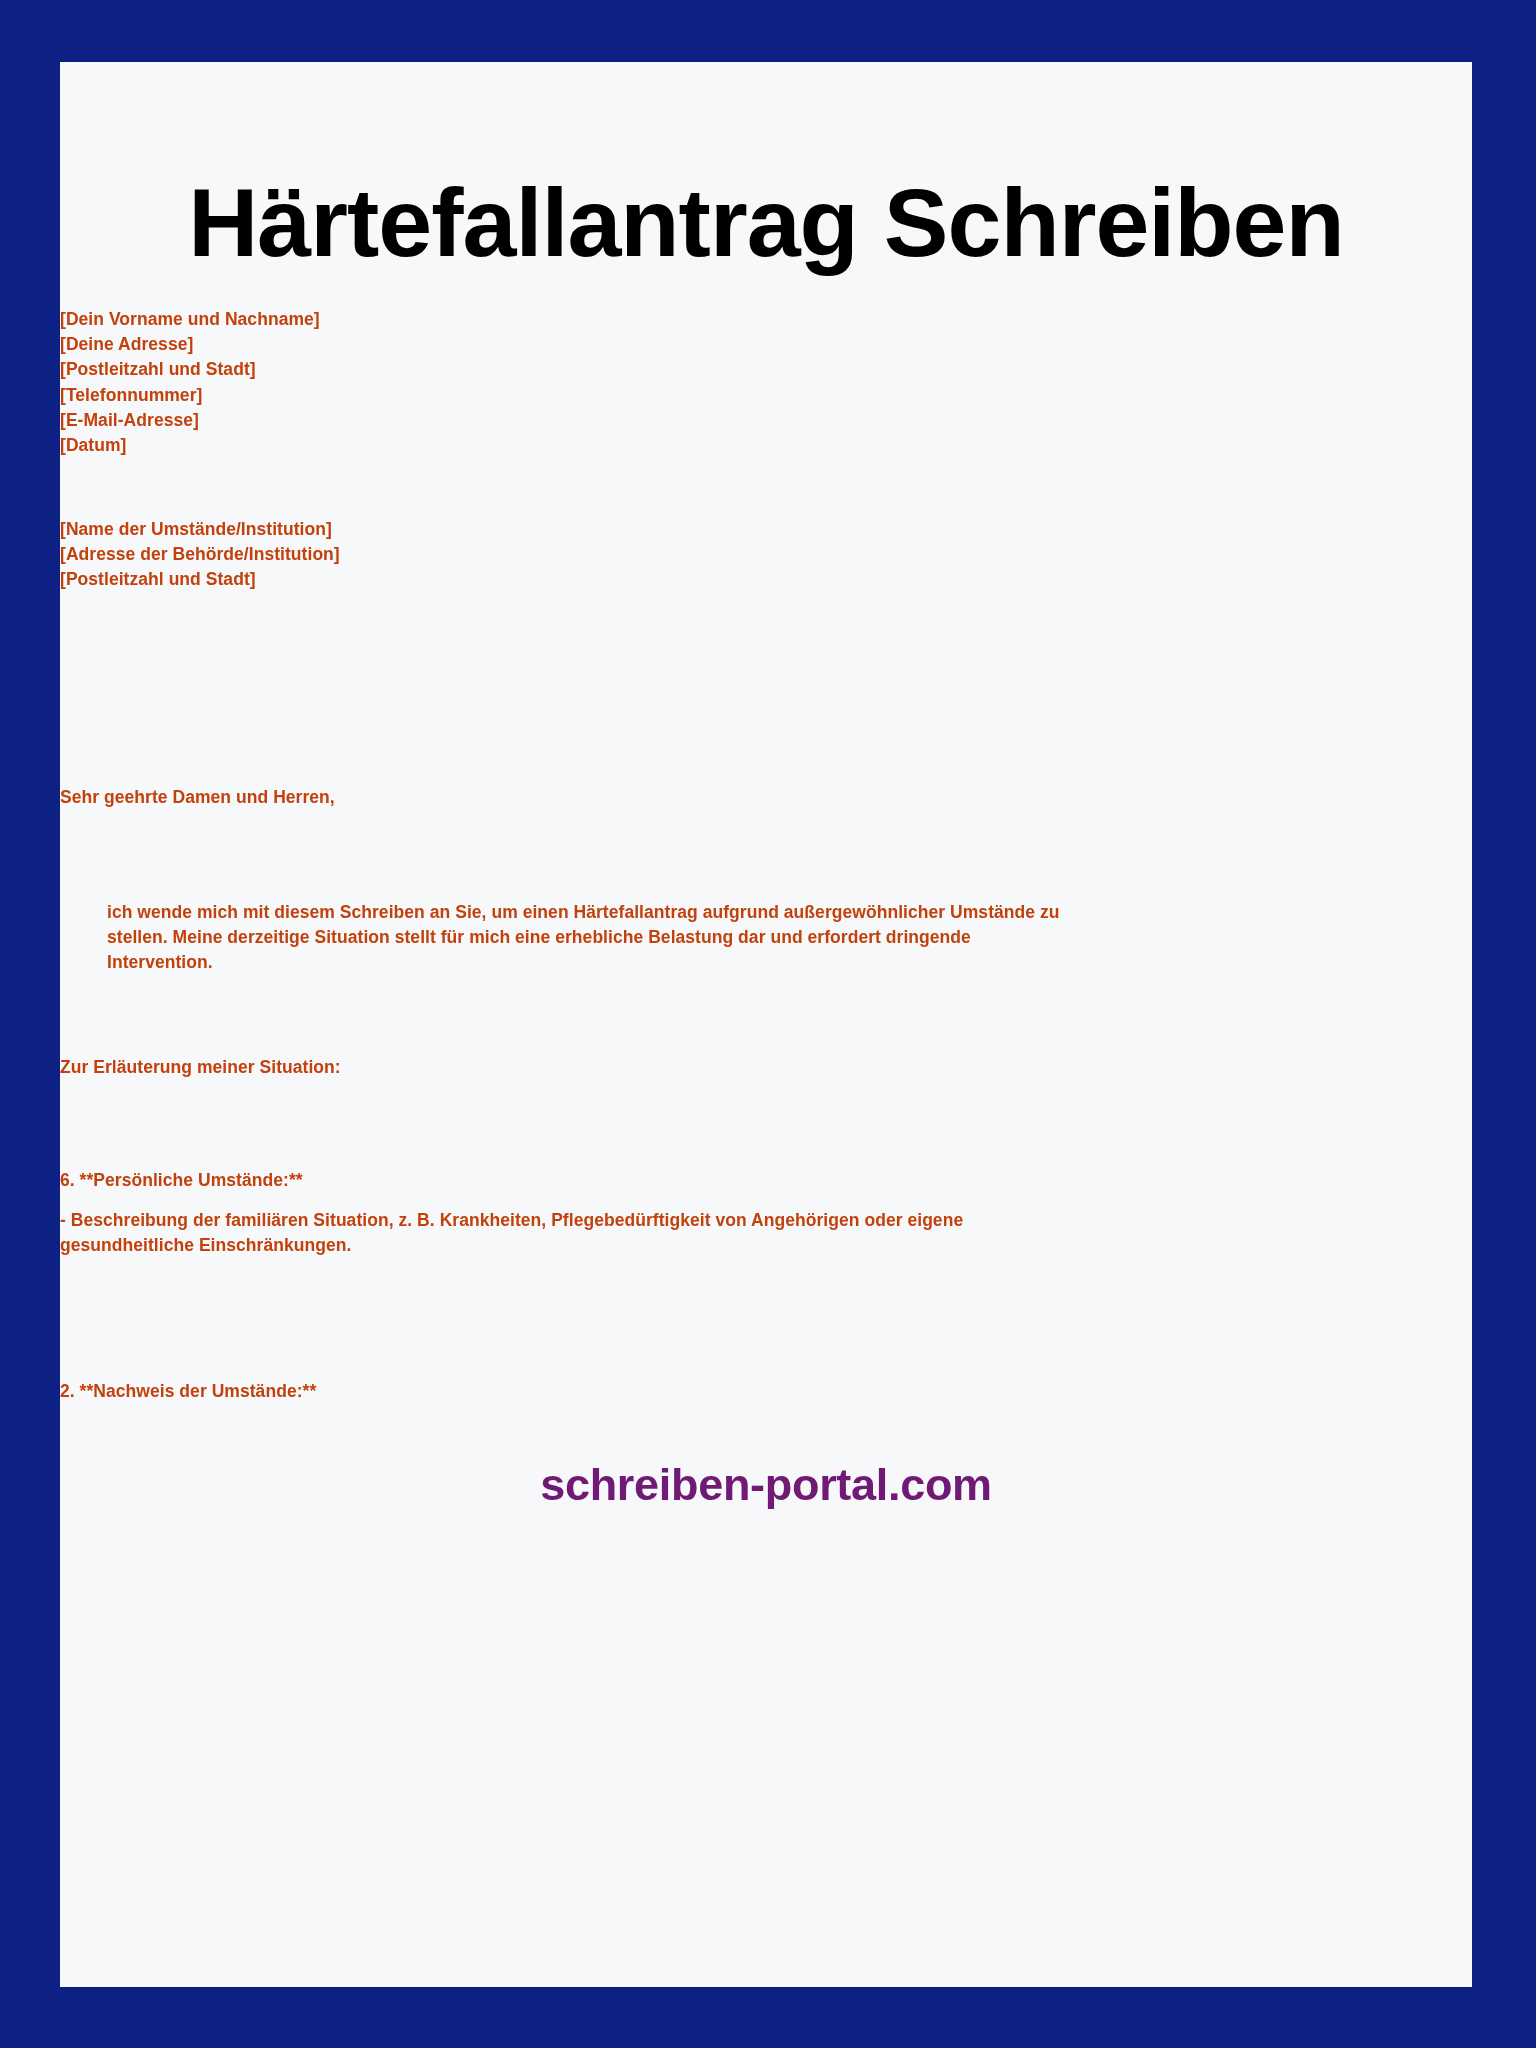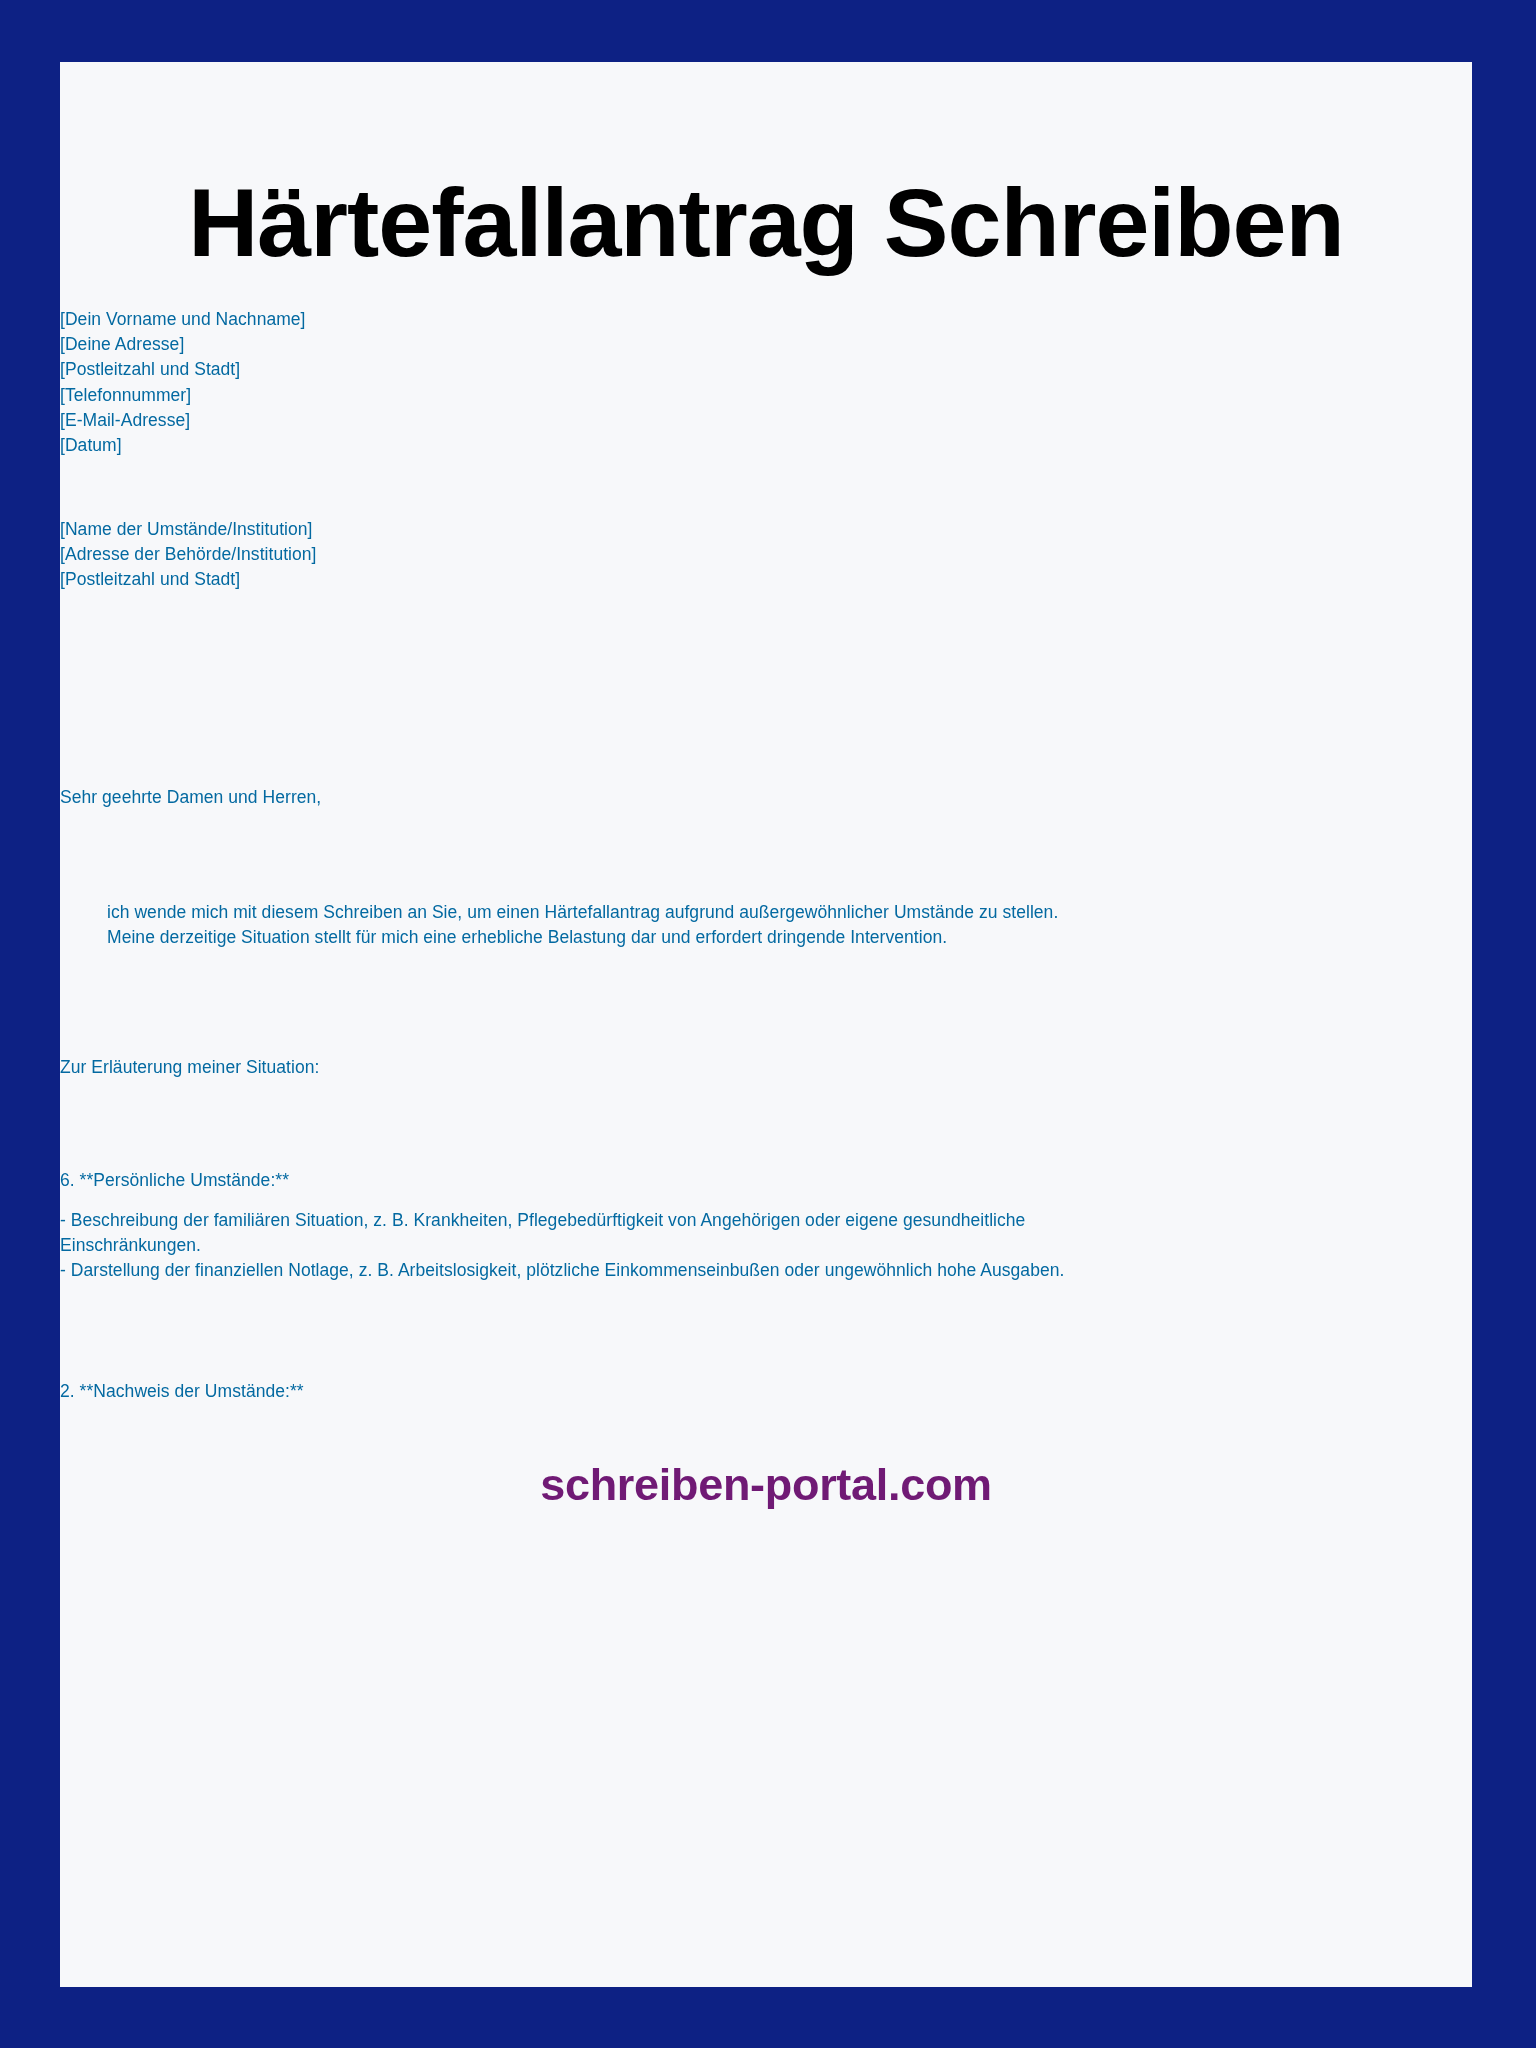--- a/index.html
+++ b/index.html
@@ -36,22 +36,22 @@
     line-height:1.0;
     font-weight:bold;
     color:#000;
     letter-spacing:-1px;
     white-space:nowrap;
   }
   .blk {
     position:absolute;
     font-size:17.5px;
     line-height:25.2px;
-    font-weight:normal;
-    color:#0369a1;
+    font-weight:bold;
+    color:#c2410c;
     letter-spacing:0.05px;
   }
   .blk p { margin:0; }
   #sender-block   { top:245px; }
   #recipient-block{ top:455px; }
   #subject-line   { top:608px; white-space:nowrap; }
   #salutation     { top:723px; }
   #intro-para     { top:838px; width:1000px;padding-left:47px; }
   #explain-line   { top:993px; }
   #sec1-heading   { top:1106px; }
@@ -104,21 +104,20 @@
     <div class="blk" id="explain-line">
       <p>Zur Erläuterung meiner Situation:</p>
     </div>
 
     <div class="blk" id="sec1-heading">
       <p>6. **Persönliche Umstände:**</p>
     </div>
 
     <div class="blk" id="sec1-bullets">
       <p>- Beschreibung der familiären Situation, z. B. Krankheiten, Pflegebedürftigkeit von Angehörigen oder eigene gesundheitliche Einschränkungen.</p>
-      <p>- Darstellung der finanziellen Notlage, z. B. Arbeitslosigkeit, plötzliche Einkommenseinbußen oder ungewöhnlich hohe Ausgaben.</p>
     </div>
 
     <div class="blk" id="sec2-heading">
       <p>2. **Nachweis der Umstände:**</p>
     </div>
 
     <div id="footer-brand">schreiben-portal.com</div>
 
   </div>
 </div>

